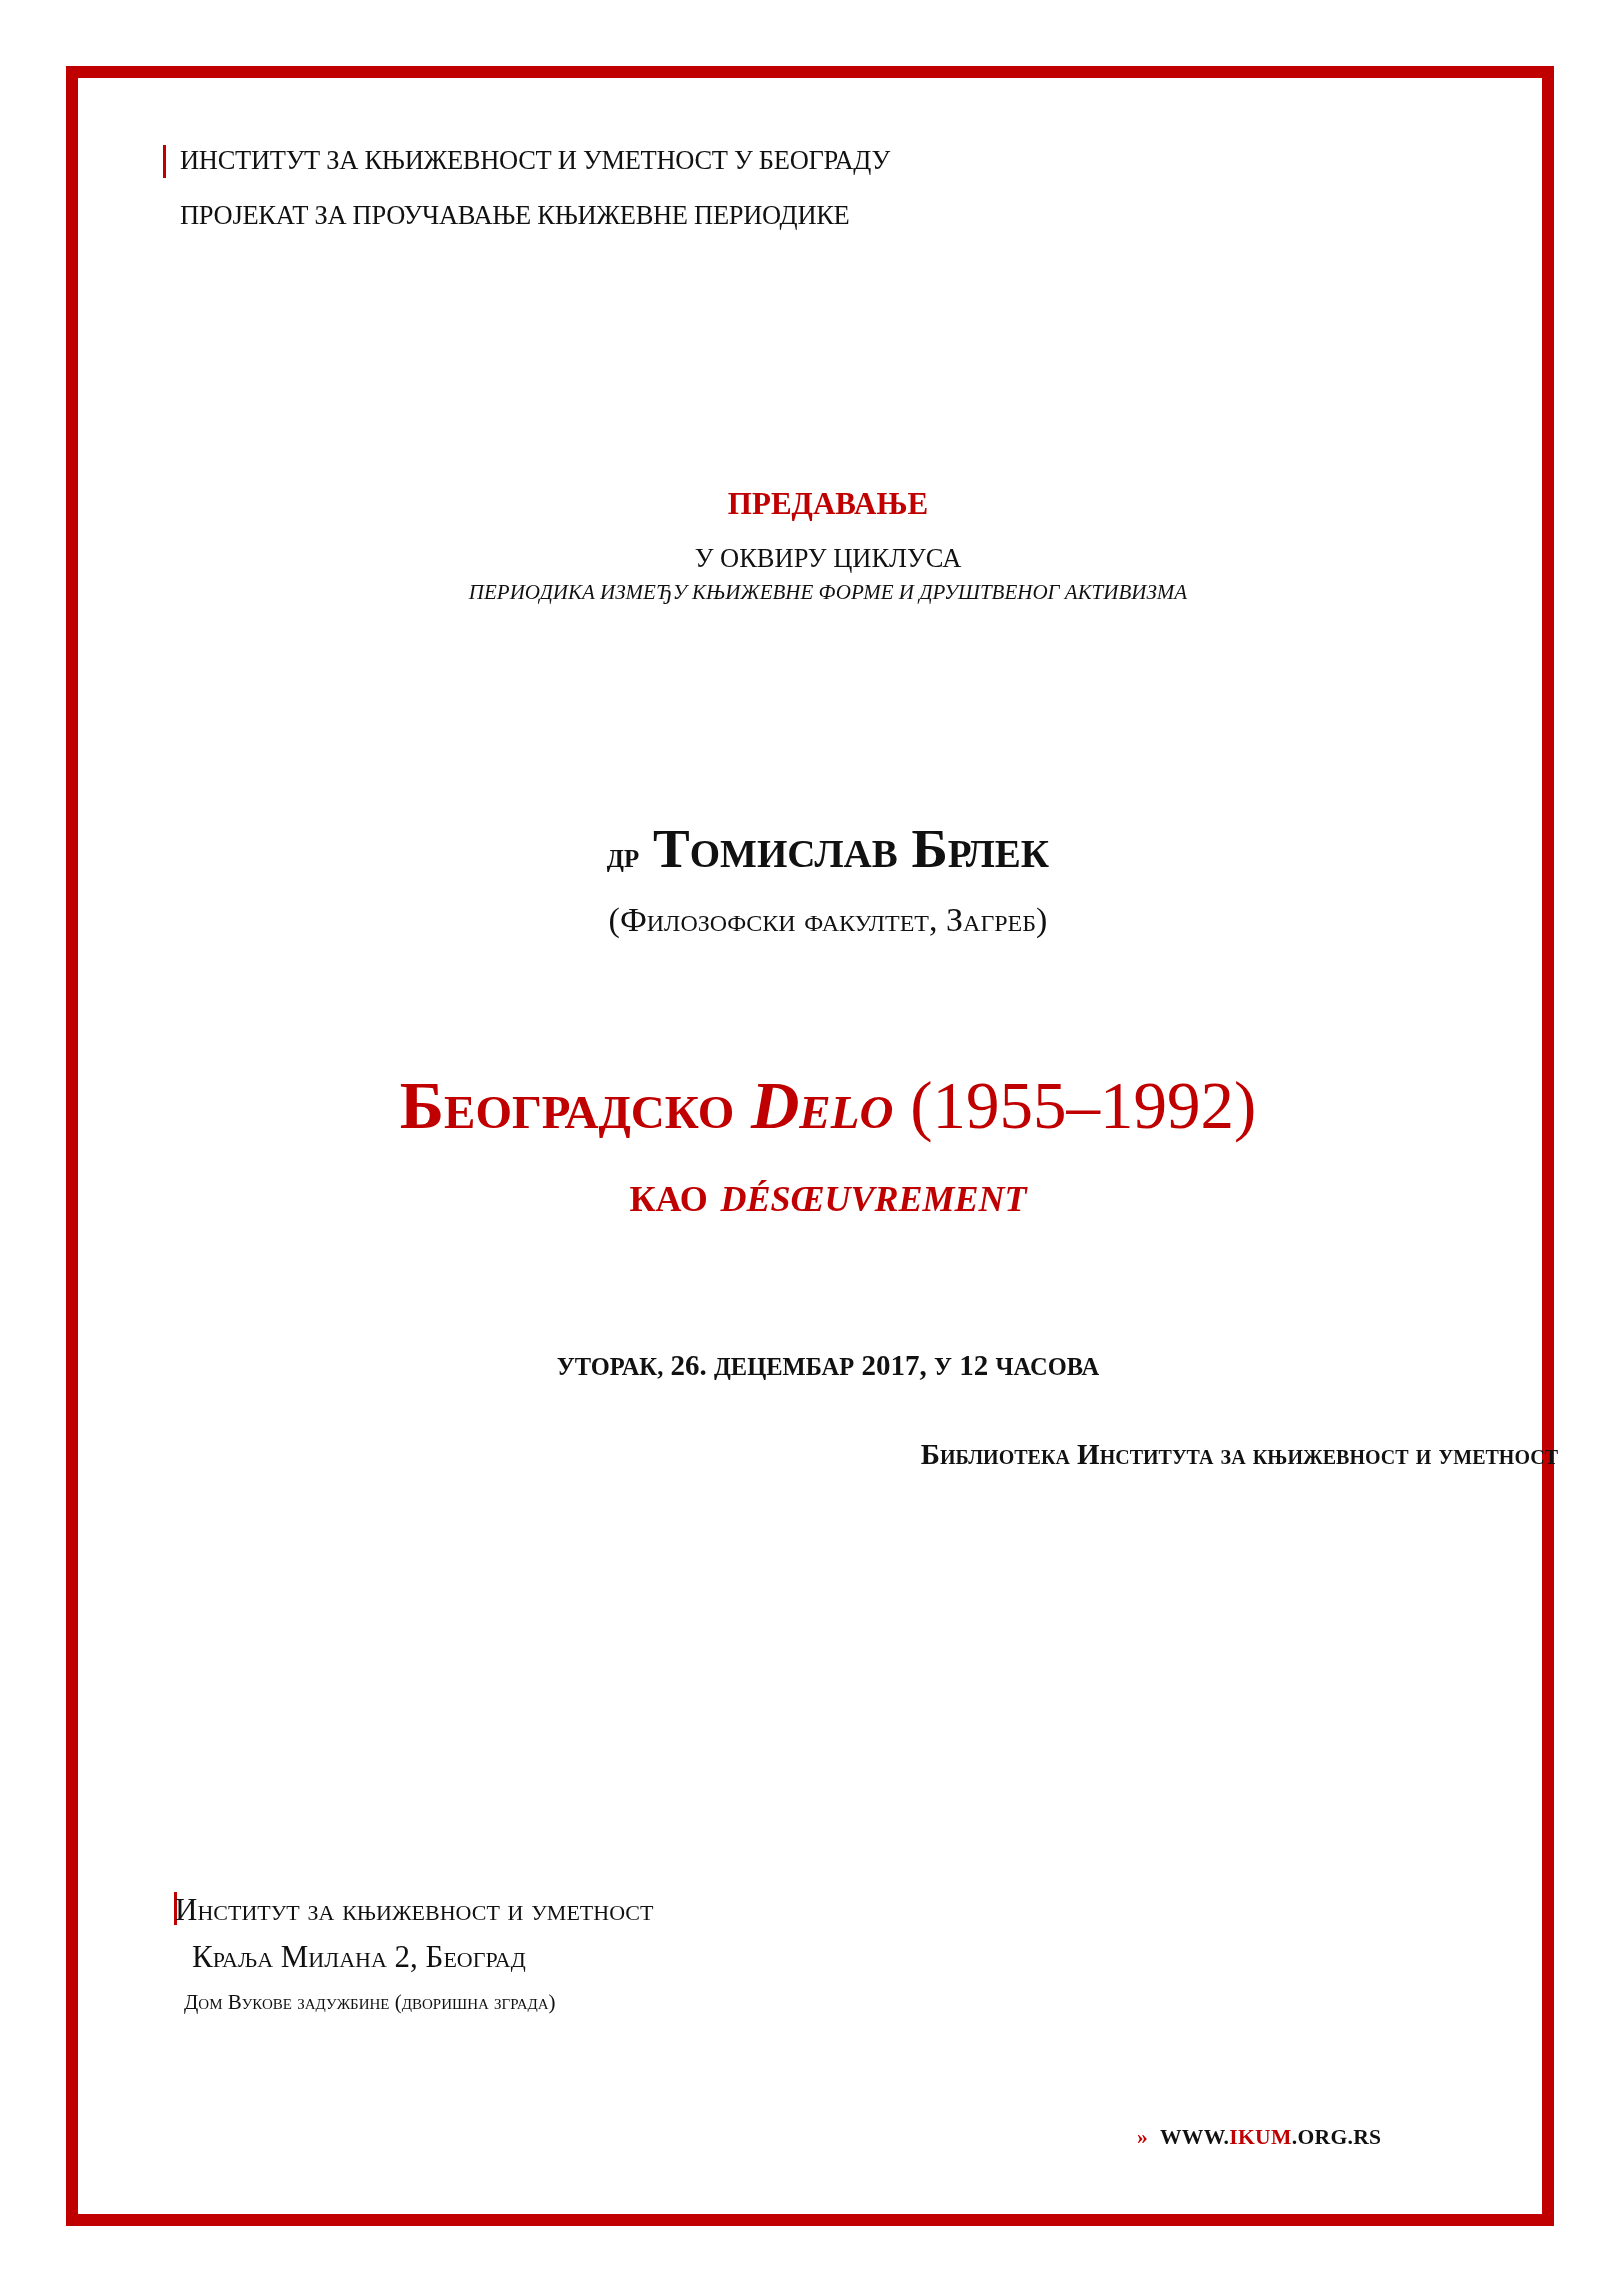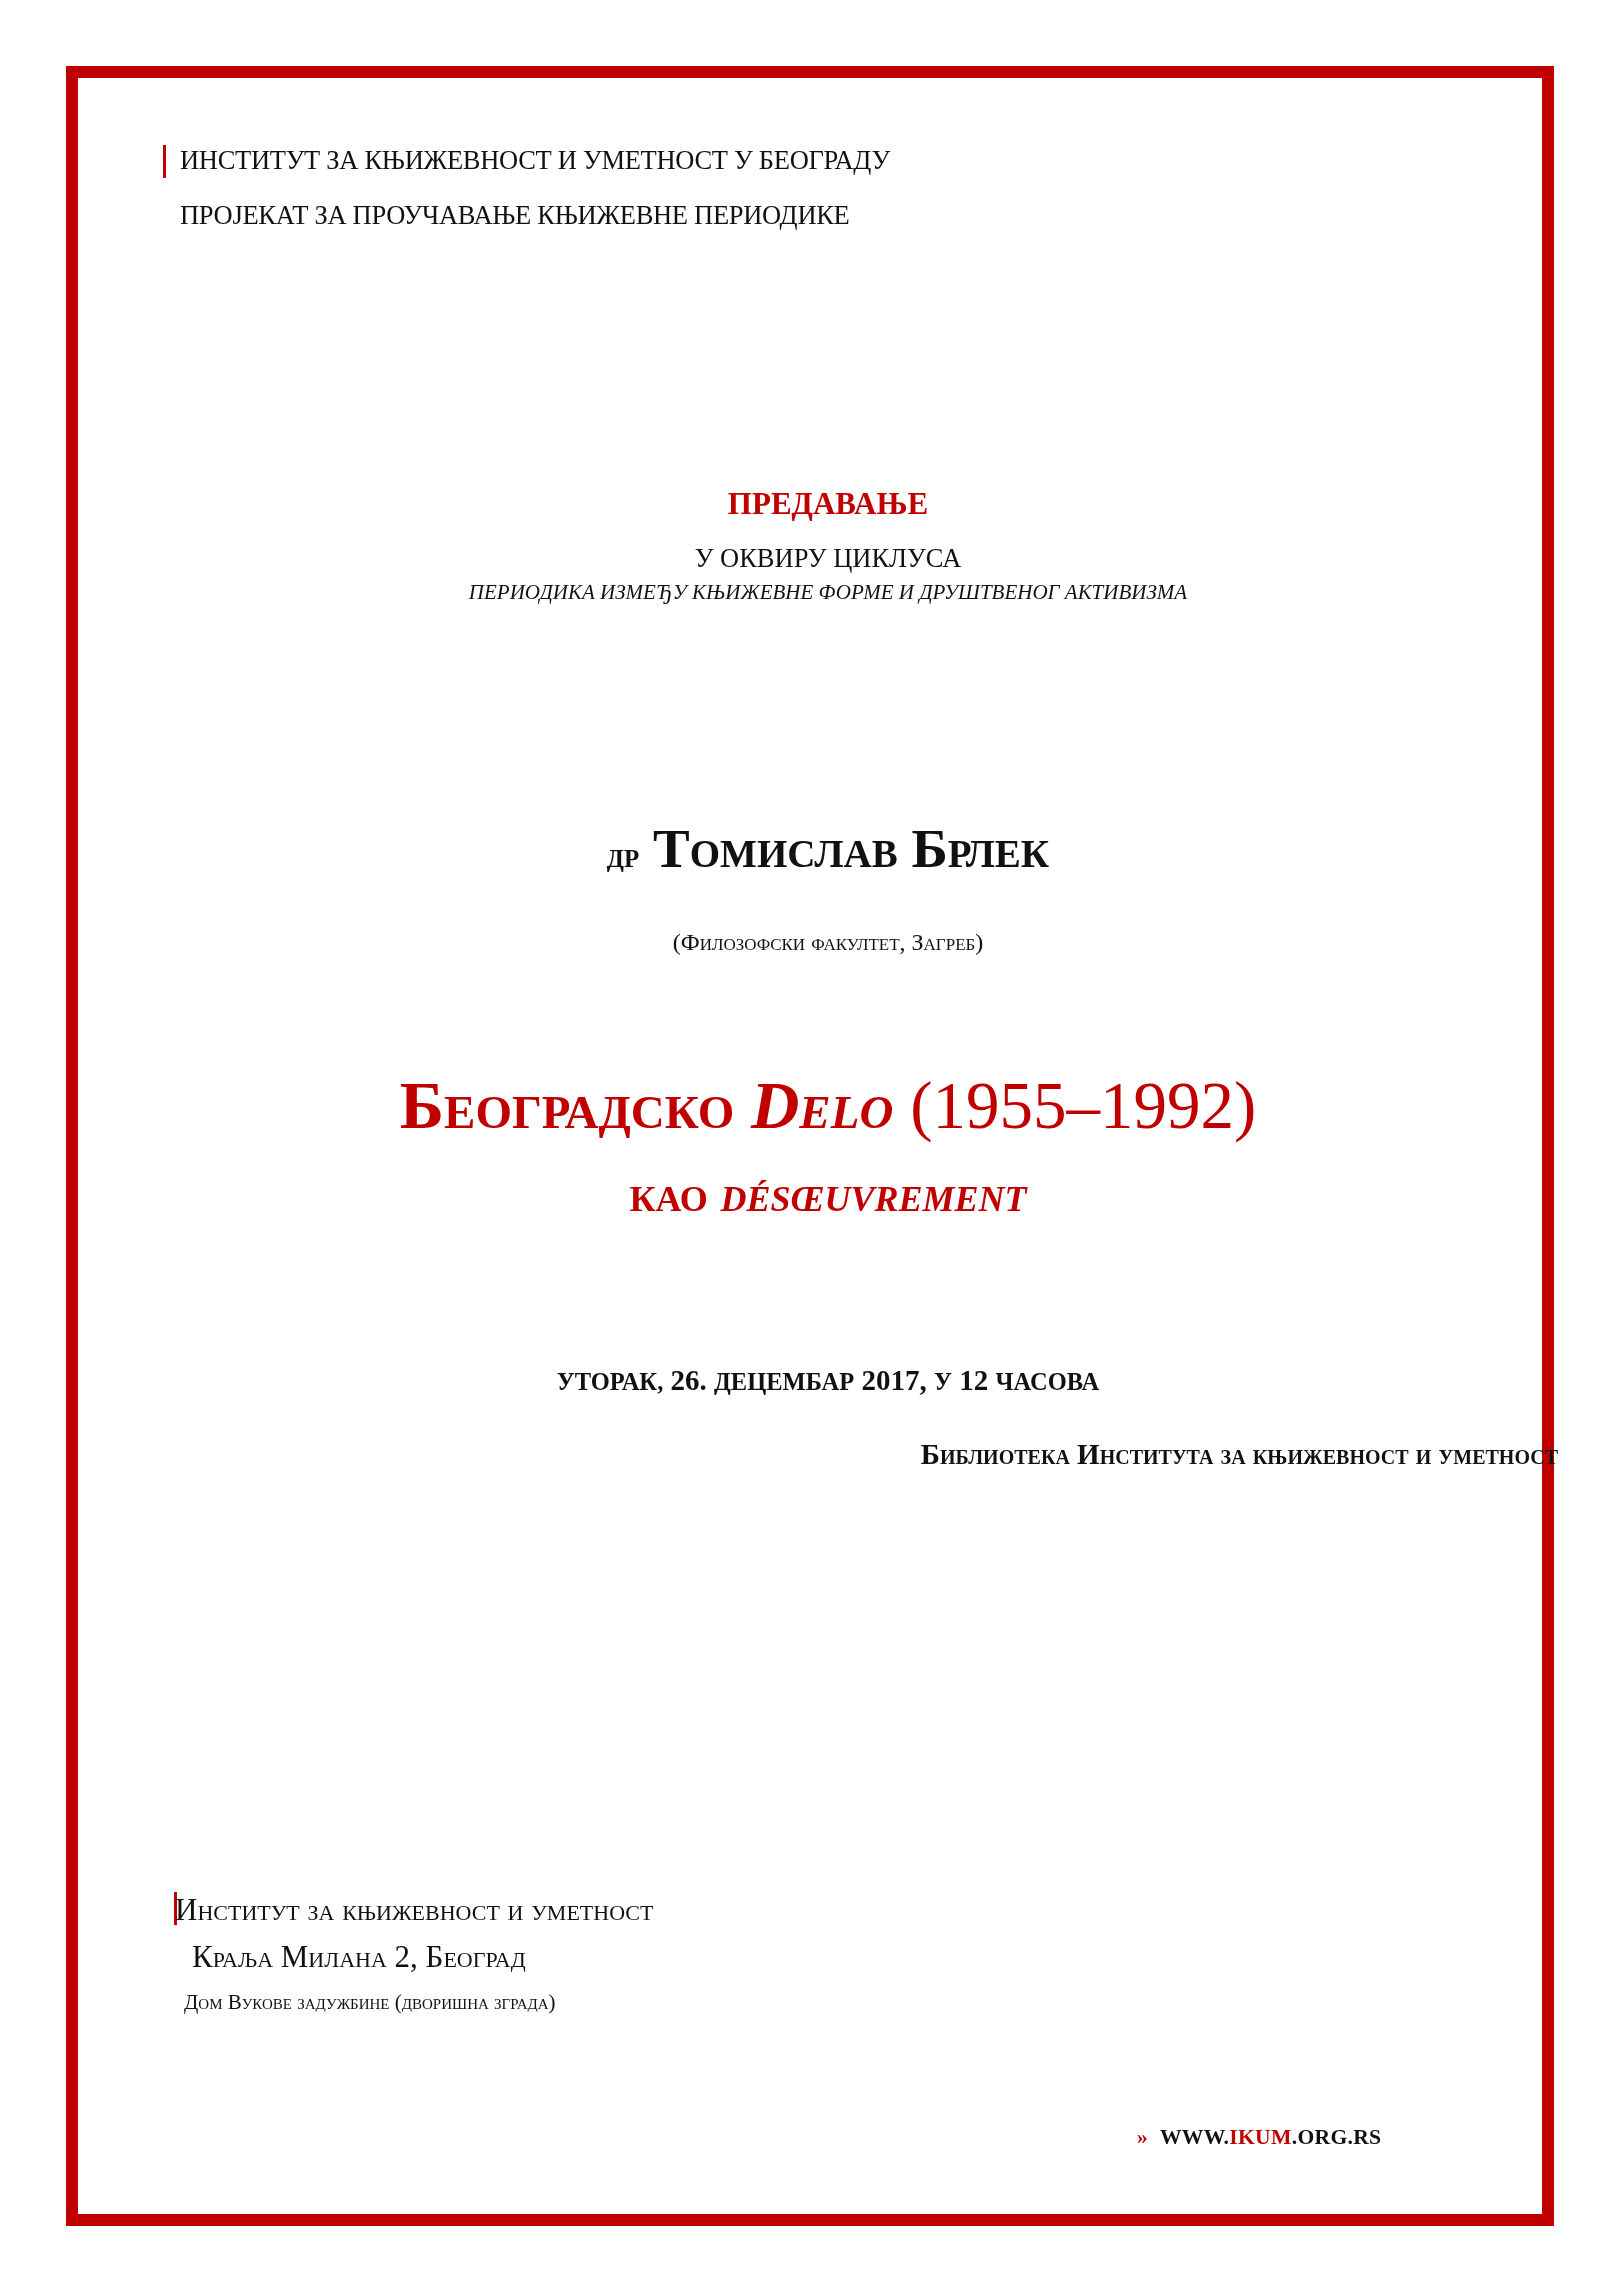--- a/index.html
+++ b/index.html
@@ -17,27 +17,27 @@
   #hdr1 { left: 180px; top: 147px; font-size: 26.5px; letter-spacing: -0.3px; }
   #hdr2 { left: 180px; top: 202px; font-size: 26.5px; letter-spacing: -0.3px; }
   #hdr-bar { left: 163px; top: 145px; height: 33px; }
 
   #lecture { top: 462px; font-size: 31px; font-weight: bold; margin-top: 26px; }
   #cycle-lbl { top: 545px; font-size: 26.5px; }
   #cycle-name { top: 582px; font-size: 21px; font-style: italic; }
 
   #speaker { top: 821px; font-size: 55px; font-weight: bold; }
   #speaker .pre { font-size: 36px; }
-  #affil { top: 903px; font-size: 24px; margin-top: 27px; }
+  #affil { top: 903px; font-size: 34px; }
 
   #title1 { top: 1060px; font-size: 67px; font-weight: bold; margin-top: 12px; }
   #title1 .paren { font-weight: normal; }
   #title2 { top: 1169px; font-size: 51px; font-weight: bold; }
 
-  #date { top: 1351px; font-size: 29px; font-weight: bold; margin-top: 15px; }
+  #date { top: 1351px; font-size: 29px; font-weight: bold; }
   #date .sm { font-size: 24.5px; text-transform: uppercase; }
   #venue { top: 1440px; font-size: 29px; font-weight: bold; text-align: right; }
 
   
   #addr-bar { left: 174px; top: 1892px; height: 33px; }
   #addr1 { left: 175px; top: 1894px; font-size: 31px; }
   #addr2 { left: 192px; top: 1941px; font-size: 31px; }
   #addr3 { left: 184px; top: 1992px; font-size: 21px; }
 
   #web { left: 1137px; top: 2127px; font-size: 21.6px; font-weight: bold; letter-spacing: 0.3px; }

